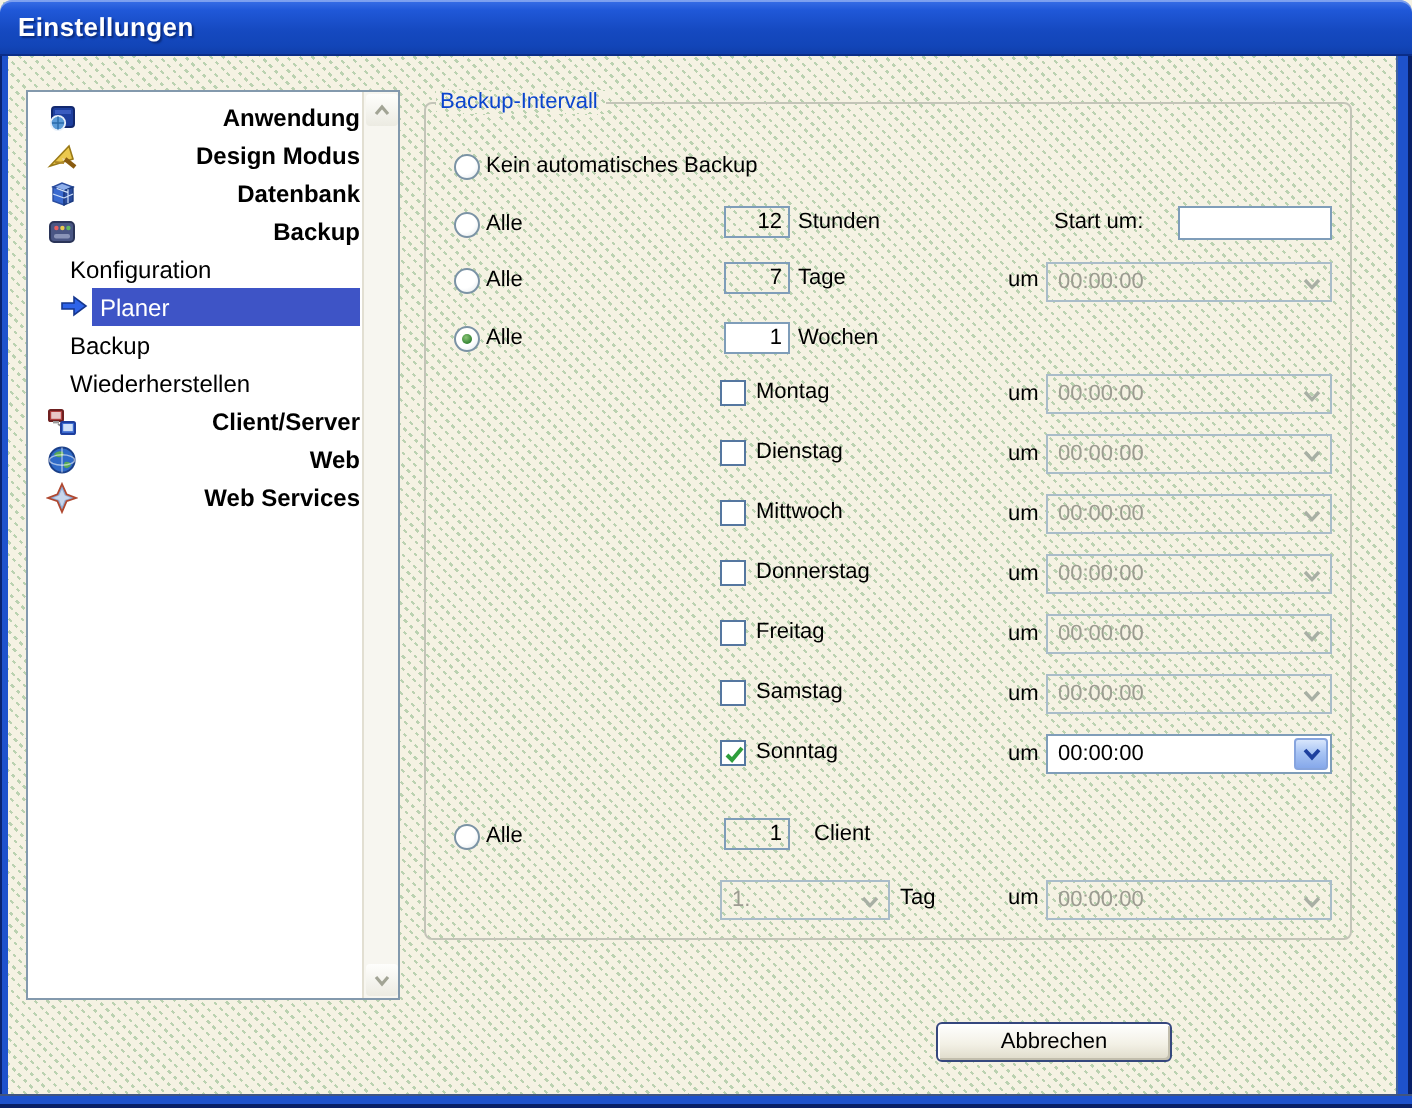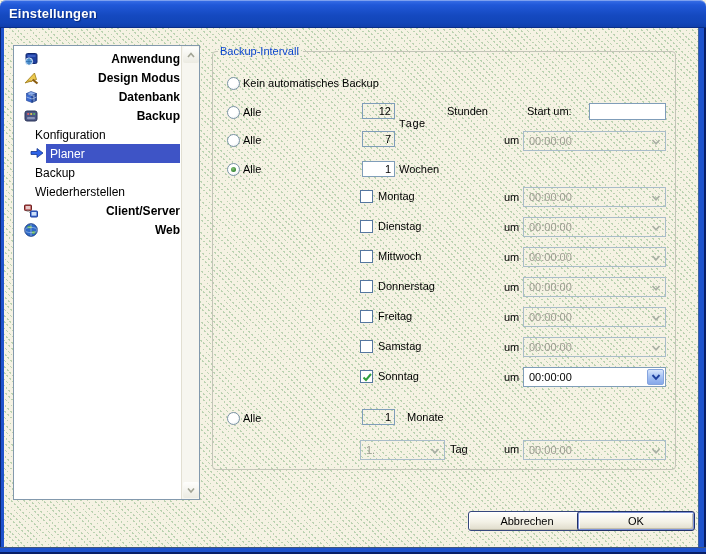--- a/index.html
+++ b/index.html
@@ -180,20 +180,29 @@
               <circle cx="8" cy="8" r="6.3" fill="#2e6ac8" stroke="#1a3f88"></circle>
               <path d="M4 5 q2 -2 4.5 -1 q1 1.5 -1 2.5 q-2.5 0.5 -3.5 -1.5z" fill="#58a858"></path>
               <path d="M9.5 9 q2.5 -0.5 3 1.5 q-1.5 2.5 -3.5 1 q-0.5 -1.5 0.5 -2.5z" fill="#58a858"></path>
               <ellipse cx="8" cy="8" rx="6.3" ry="2.6" fill="none" stroke="rgba(255,255,255,.55)" stroke-width="0.7"></ellipse>
               <path d="M8 1.7 v12.6" stroke="rgba(255,255,255,.55)" stroke-width="0.7"></path>
             </svg>
         </span>
         <span>Web</span>
       </div>
 
+      <div class="lrow top">
+        <span class="icn">
+          <svg width="16" height="16" viewBox="0 0 16 16">
+              <path d="M8 1 L10.3 6.2 L15 8 L10.3 9.6 L8 15 L5.7 9.6 L1 8 L5.7 6.2 Z" fill="#8faad4" stroke="#b04830" stroke-width="0.9"></path>
+              <path d="M8 3.5 L9.4 6.8 L12.5 8 L9.4 9 L8 12.4 L6.6 9 L3.5 8 L6.6 6.8 Z" fill="#c8d6ec"></path>
+            </svg>
+        </span>
+        <span>Web Services</span>
+      </div>
 
     </div>
 
     <div class="scrollbar">
       <div class="sb-btn sb-up">
         <svg width="12" height="10" viewBox="0 0 12 10">
             <path d="M3 7 L6 3.5 L9 7" stroke="#a2a495" stroke-width="1.6" fill="none"></path>
           </svg>
       </div>
       <div class="sb-btn sb-down">
@@ -206,28 +215,28 @@
 
   <div class="groupbox"></div>
   <span class="grouplabel tex">Backup-Intervall</span>
 
   <span class="radio" style="left:227px;top:77px;"></span>
   <span class="lbl" style="left:243px;top:77px;">Kein automatisches Backup</span>
 
   <span class="radio" style="left:227px;top:106px;"></span>
   <span class="lbl" style="left:243px;top:106px;">Alle</span>
   <div class="numinput" style="left:362px;top:103px;">12</div>
-  <span class="lbl" style="left:399px;top:105px;margin-left:48px;">Stunden</span>
+  <span class="lbl" style="left:399px;top:105px;">Stunden</span>
   <span class="lbl" style="left:527px;top:105px;width:59px;text-align:left;">Start um:</span>
   <div class="textinput" style="left:589px;top:103px;width:77px;"></div>
 
   <span class="radio" style="left:227px;top:134px;"></span>
   <span class="lbl" style="left:243px;top:134px;">Alle</span>
   <div class="numinput" style="left:362px;top:131px;">7</div>
-  <span class="lbl" style="left:399px;top:118px;font-family:Liberation Mono, monospace;">Tage</span>
+  <span class="lbl" style="left:399px;top:133px;">Tage</span>
   <span class="lbl" style="left:504px;top:134px;">um</span>
   <div class="combo" style="left:523px;top:131px;">
     <span class="val">00:00:00</span>
     <span class="arr"><svg width="12" height="12" viewBox="0 0 12 12">
           <path d="M2.5 4 L6 7.8 L9.5 4" stroke="#a8afa4" stroke-width="1.7" fill="none"></path>
         </svg></span>
   </div>
 
   <span class="radio checked" style="left:227px;top:163px;"></span>
   <span class="lbl" style="left:243px;top:163px;">Alle</span>
@@ -306,33 +315,32 @@
     <span class="arrbtn">
       <svg width="12" height="12" viewBox="0 0 12 12">
           <path d="M2.5 4 L6 7.8 L9.5 4" stroke="#1d3f9e" stroke-width="1.9" fill="none"></path>
         </svg>
     </span>
   </div>
 
   <span class="radio" style="left:227px;top:412px;"></span>
   <span class="lbl" style="left:243px;top:412px;">Alle</span>
   <div class="numinput" style="left:362px;top:409px;">1</div>
-  <span class="lbl" style="left:407px;top:411px;">Monate</span>
+  <span class="lbl" style="left:407px;top:411px;">Client</span>
 
   <div class="combo dayc" style="left:360px;top:440px;">
     <span class="val">1.</span>
     <span class="arr"><svg width="12" height="12" viewBox="0 0 12 12">
           <path d="M2.5 4 L6 7.8 L9.5 4" stroke="#a8afa4" stroke-width="1.7" fill="none"></path>
         </svg></span>
   </div>
   <span class="lbl" style="left:450px;top:443px;">Tag</span>
   <span class="lbl" style="left:504px;top:443px;">um</span>
   <div class="combo" style="left:523px;top:440px;">
     <span class="val">00:00:00</span>
     <span class="arr"><svg width="12" height="12" viewBox="0 0 12 12">
           <path d="M2.5 4 L6 7.8 L9.5 4" stroke="#a8afa4" stroke-width="1.7" fill="none"></path>
         </svg></span>
   </div>
 
   <div class="btn" style="left:468px;top:511px;">Abbrechen</div>
-  <div class="btn default" style="left:577px;top:511px;">OK</div>
 
 </div>
 
 </body></html>

